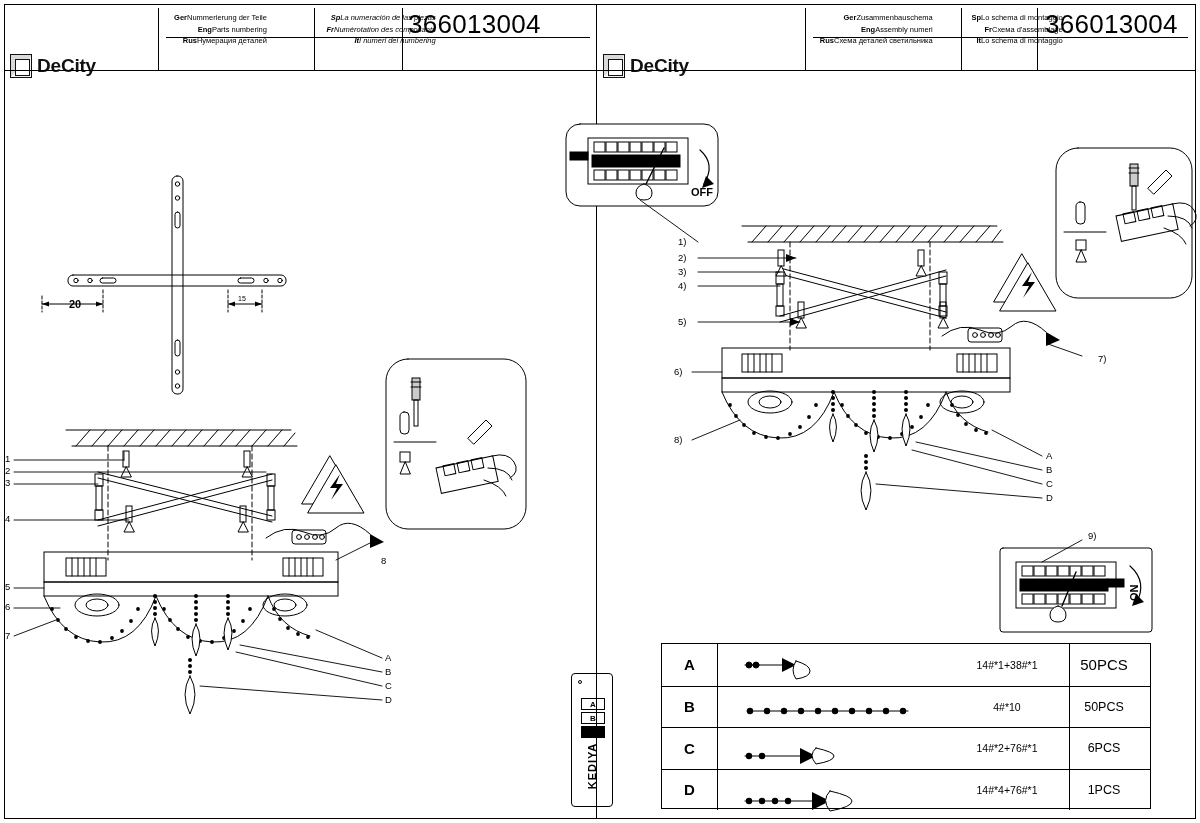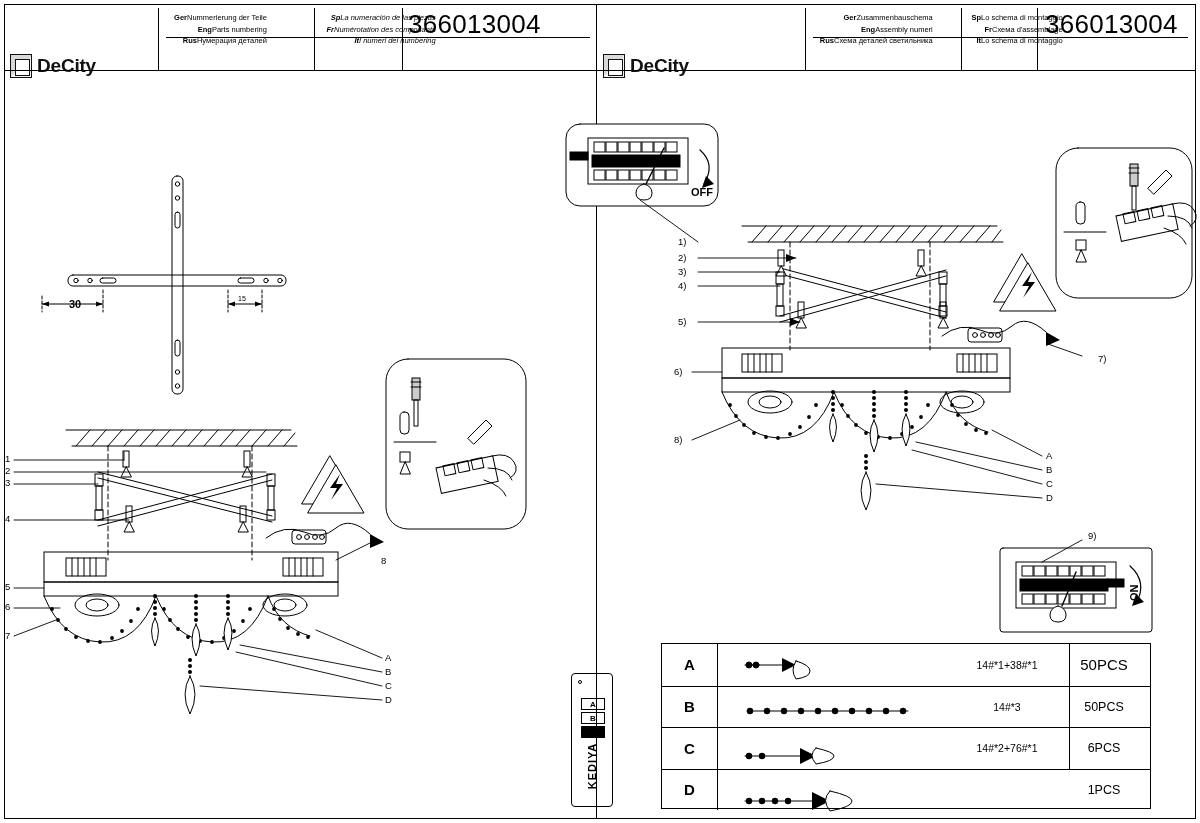--- a/index.html
+++ b/index.html
@@ -713,21 +713,21 @@
 
   <div class="lbl" style="left:5px; top:453px;">1</div>
   <div class="lbl" style="left:5px; top:465px;">2</div>
   <div class="lbl" style="left:5px; top:477px;">3</div>
   <div class="lbl" style="left:5px; top:513px;">4</div>
   <div class="lbl" style="left:5px; top:581px;">5</div>
   <div class="lbl" style="left:5px; top:601px;">6</div>
   <div class="lbl" style="left:5px; top:630px;">7</div>
   <div class="lbl" style="left:381px; top:555px;">8</div>
 
-  <div class="lbl" style="left:69px; top:298px; font-size:11px; font-weight:700;">30</div>
+  <div class="lbl" style="left:69px; top:298px; font-size:11px; font-weight:700;">20</div>
   <div class="lbl" style="left:238px; top:295px; font-size:7px;">15</div>
 
   <div class="lbl" style="left:385px; top:652px;">A</div>
   <div class="lbl" style="left:385px; top:666px;">B</div>
   <div class="lbl" style="left:385px; top:680px;">C</div>
   <div class="lbl" style="left:385px; top:694px;">D</div>
 
   <div class="lbl" style="left:678px; top:236px;">1)</div>
   <div class="lbl" style="left:678px; top:252px;">2)</div>
   <div class="lbl" style="left:678px; top:266px;">3)</div>
@@ -759,29 +759,30 @@
       <div class="pt-letter">A</div>
       <div class="pt-icon"></div>
       <div class="pt-code">14#*1+38#*1</div>
       <div class="pt-qty">
           <span class="big">50PCS</span>
         </div>
     </div>
     <div class="pt-row" style="top:41.5px;">
       <div class="pt-letter">B</div>
       <div class="pt-icon"></div>
-      <div class="pt-code">14#*3</div>
+      <div class="pt-code">4#*10</div>
       <div class="pt-qty">50PCS</div>
     </div>
     <div class="pt-row" style="top:83px;">
       <div class="pt-letter">C</div>
       <div class="pt-icon"></div>
       <div class="pt-code">14#*2+76#*1</div>
       <div class="pt-qty">6PCS</div>
     </div>
     <div class="pt-row" style="top:124.5px;">
       <div class="pt-letter">D</div>
       <div class="pt-icon"></div>
+      <div class="pt-code">14#*4+76#*1</div>
       <div class="pt-qty">1PCS</div>
     </div>
   </div>
 
 </div>
 
 </body></html>

